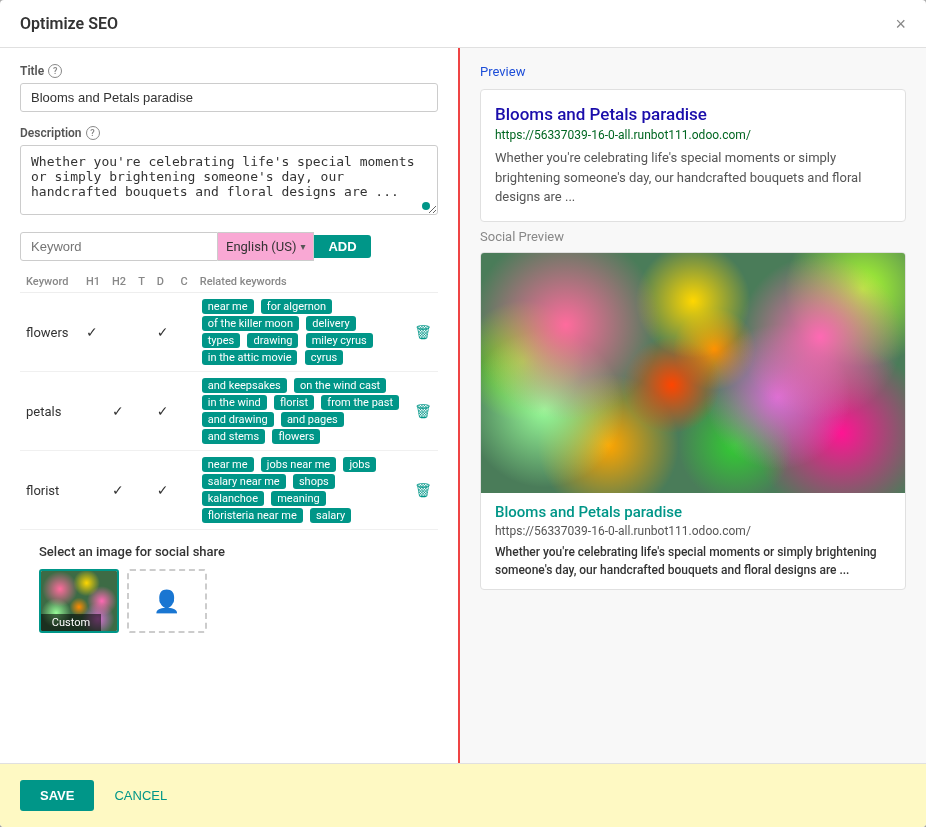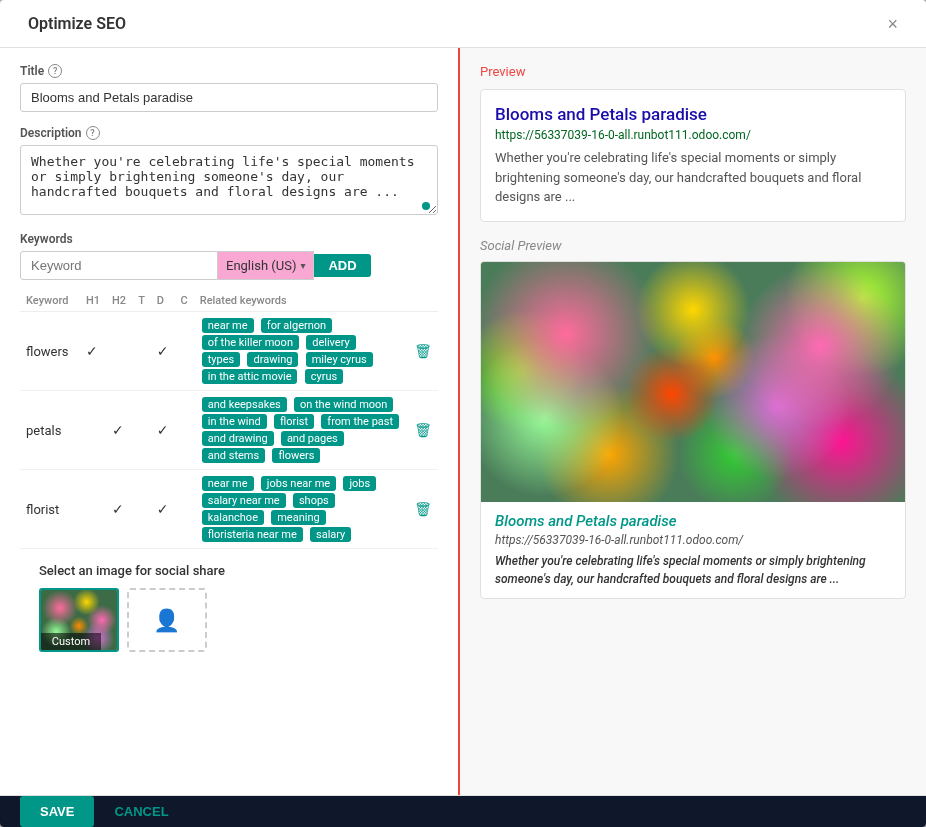--- a/index.html
+++ b/index.html
@@ -1,21 +1,21 @@
 <!DOCTYPE html>
 <html><head>
   <meta charset="utf-8">
   <style>
     * { box-sizing: border-box; margin: 0; padding: 0; }
     body { font-family: -apple-system, BlinkMacSystemFont, 'Segoe UI', Roboto, sans-serif; font-size: 13px; color: #333; background: #fff; }
     
     .modal-overlay { position: fixed; inset: 0; background: rgba(0,0,0,0.3); display: flex; align-items: center; justify-content: center; }
     .modal { width: 926px; height: 827px; background: #fff; border-radius: 4px; display: flex; flex-direction: column; overflow: hidden; position: relative; box-shadow: 0 4px 20px rgba(0,0,0,0.3); }
     
-    .modal-header { display: flex; align-items: center; justify-content: space-between; padding: 14px 28px; border-bottom: 1px solid #e0e0e0; flex-shrink: 0; }
+    .modal-header { display: flex; align-items: center; justify-content: space-between; padding: 14px 20px; border-bottom: 1px solid #e0e0e0; flex-shrink: 0; }
     .modal-title { font-size: 16px; font-weight: 600; color: #333; }
     .close-btn { cursor: pointer; font-size: 18px; color: #888; background: none; border: none; line-height: 1; }
     
     .modal-body { display: flex; flex: 1; overflow: hidden; }
     
     .left-panel { flex: 0 0 460px; padding: 16px 20px; overflow-y: auto; border-right: 2px solid #ef4444; }
     .right-panel { flex: 1; padding: 16px 20px; overflow-y: auto; background: #f8f8f8; }
     
     .field-label { font-size: 12px; font-weight: 600; color: #555; margin-bottom: 5px; display: flex; align-items: center; gap: 4px; }
     .help-icon { display: inline-flex; align-items: center; justify-content: center; width: 14px; height: 14px; border-radius: 50%; border: 1px solid #888; font-size: 9px; color: #888; cursor: help; }
@@ -49,27 +49,27 @@
     .delete-icon { color: #009688; cursor: pointer; font-size: 14px; }
     
     .image-section { margin-top: 14px; padding-left: 19px; }
     .image-section-title { font-size: 13px; font-weight: 500; margin-bottom: 10px; color: #333; }
     
     .image-options { display: flex; gap: 8px; align-items: flex-start; }
     .custom-label { position: absolute; bottom: 0; left: 0; right: 16px; background: rgba(0,0,0,0.55); color: #fff; font-size: 11px; text-align: center; padding: 2px 0; }
     .image-option-empty { width: 80px; height: 64px; border: 2px dashed #ccc; border-radius: 3px; display: flex; align-items: center; justify-content: center; cursor: pointer; color: #bbb; font-size: 22px; }
     
     
-    .preview-label { font-size: 13px; color: #ef4444; margin-bottom: 10px; }
+    .preview-label { font-size: 13px; color: #1d4ed8; margin-bottom: 10px; }
     .preview-box { background: #fff; border: 1px solid #e0e0e0; border-radius: 4px; padding: 14px; }
     .preview-site-title { color: #1a0dab; font-size: 17px; font-weight: 500; margin-bottom: 4px; text-decoration: none; }
     .preview-url { color: #006621; font-size: 12px; margin-bottom: 6px; }
     .preview-desc { font-size: 13px; color: #555; line-height: 1.5; }
     
-    .social-preview-section { margin-top: 16px; font-style: italic; }
+    .social-preview-section { margin-top: 7px; }
     .social-preview-label { font-size: 13px; color: #888; margin-bottom: 8px; }
     .social-preview-box { background: #fff; border: 1px solid #e0e0e0; border-radius: 4px; overflow: hidden; }
     .social-image { width: 100%; height: 240px; background: linear-gradient(135deg, #e8d5e8 0%, #f9a8d4 20%, #fde68a 40%, #86efac 60%, #6ee7b7 80%, #d8b4fe 100%); position: relative; overflow: hidden; }
     
     
     .flower-bg { width: 100%; height: 100%; background: 
       radial-gradient(circle at 20% 30%, #ff6b9d 0%, transparent 25%),
       radial-gradient(circle at 50% 20%, #ffd700 0%, transparent 20%),
       radial-gradient(circle at 80% 35%, #ff69b4 0%, transparent 22%),
       radial-gradient(circle at 15% 65%, #98fb98 0%, transparent 20%),
@@ -82,23 +82,23 @@
       radial-gradient(circle at 55% 40%, #ff8c00 0%, transparent 15%),
       radial-gradient(circle at 90% 15%, #adff2f 0%, transparent 18%),
       #4a7c59;
     }
     
     .social-preview-info { padding: 10px 14px; }
     .social-title { color: #009688; font-size: 15px; font-weight: 500; margin-bottom: 3px; }
     .social-url { font-size: 12px; color: #555; margin-bottom: 5px; }
     .social-desc { font-size: 12px; color: #333; line-height: 1.5; font-weight: 500; }
     
-    .modal-footer { display: flex; align-items: center; gap: 10px; padding: 0 20px; border-top: 1px solid #e0e0e0; flex-shrink: 0; background: #0f172a; }
+    .modal-footer { display: flex; align-items: center; gap: 10px; padding: 16px 20px; border-top: 1px solid #e0e0e0; flex-shrink: 0; background: #fef9c3; }
     .save-btn { background: #009688; color: #fff; border: none; padding: 8px 20px; font-size: 13px; font-weight: 600; border-radius: 3px; cursor: pointer; }
-    .cancel-btn { background: none; border: none; font-size: 13px; font-weight: 700; color: #009688; cursor: pointer; padding: 8px 10px; }
+    .cancel-btn { background: none; border: none; font-size: 13px; font-weight: 400; color: #009688; cursor: pointer; padding: 8px 10px; }
     
     
     .custom-image-box { width: 80px; height: 64px; border-radius: 3px; overflow: hidden; border: 2px solid #009688; position: relative; cursor: pointer; }
     .custom-image-inner { width: 100%; height: 100%; background:
       radial-gradient(circle at 25% 30%, #ff6b9d 0%, transparent 25%),
       radial-gradient(circle at 60% 20%, #ffd700 0%, transparent 20%),
       radial-gradient(circle at 80% 50%, #ff69b4 0%, transparent 22%),
       radial-gradient(circle at 20% 70%, #98fb98 0%, transparent 20%),
       radial-gradient(circle at 50% 60%, #ff8c00 0%, transparent 18%),
       radial-gradient(circle at 75% 80%, #da70d6 0%, transparent 22%),
@@ -133,21 +133,20 @@
             <span>Description</span>
             <span class="help-icon" title="Help">?</span>
           </div>
           <div class="textarea-wrapper">
             <textarea class="textarea" style="">Whether you're celebrating life's special moments or simply brightening someone's day, our handcrafted bouquets and floral designs are ...</textarea>
             <span class="textarea-dot"></span>
           </div>
         </div>
 
         <div class="field-section">
-          <div class="field-label">Keywords</div>
           <div class="keywords-row">
             <input type="text" class="keyword-input" placeholder="Keyword" style="">
             <div class="lang-select-wrapper">
               <div class="lang-select-inner">
                 <span>English (US)</span>
                 <span class="chevron-down">▾</span>
               </div>
             </div>
             <button class="add-btn">ADD</button>
           </div>
@@ -190,21 +189,21 @@
 
               <tr>
                 <td>petals</td>
                 <td></td>
                 <td><span class="check-mark">✓</span></td>
                 <td></td>
                 <td><span class="check-mark">✓</span></td>
                 <td></td>
                 <td class="tags-cell">
                   <span class="tag">and keepsakes</span>
-                  <span class="tag">on the wind moon</span>
+                  <span class="tag">on the wind cast</span>
                   <span class="tag">in the wind</span>
                   <span class="tag">florist</span>
                   <span class="tag">from the past</span>
                   <span class="tag">and drawing</span>
                   <span class="tag">and pages</span>
                   <span class="tag">and stems</span>
                   <span class="tag">flowers</span>
                 </td>
                 <td><span class="delete-icon">🗑</span></td>
               </tr>

